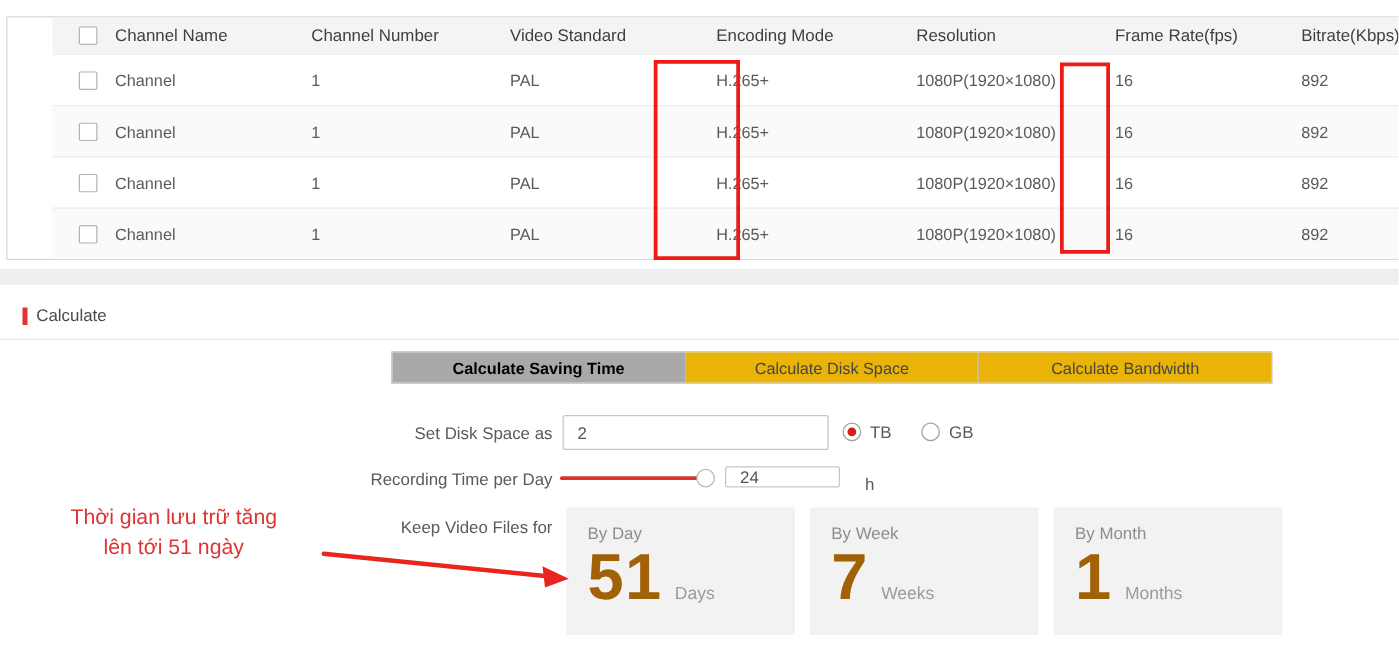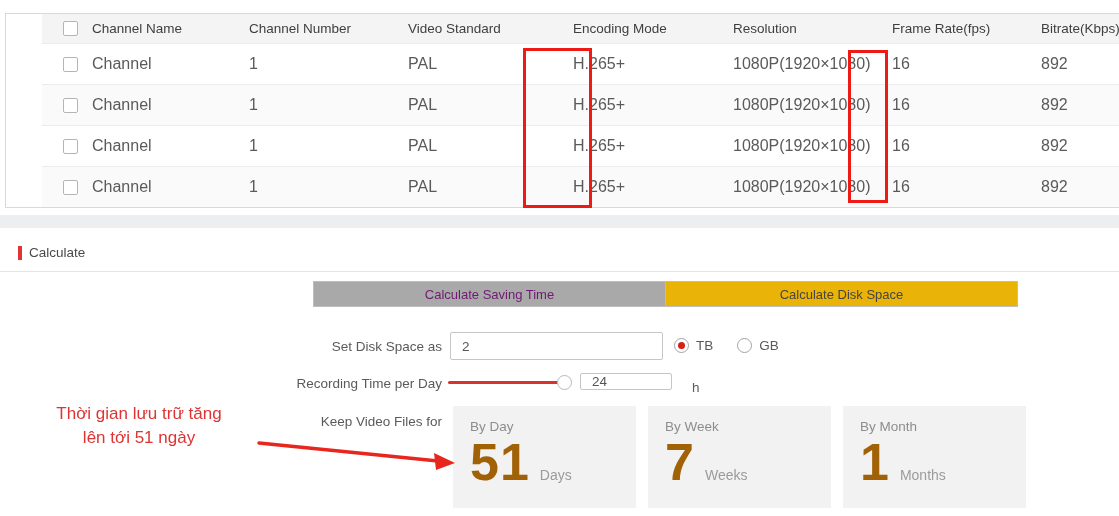--- a/index.html
+++ b/index.html
@@ -9,21 +9,21 @@
     position:relative; width:1119px; height:516px; background:#fff; overflow:hidden;
   }
 
   
   .table-panel {
     position:absolute; left:5px; top:13px; width:1114px; height:195px;
     border:1px solid #d9d9d9; border-right:none; background:#fff;padding-left:36px;
   }
   .t-row { display:grid; grid-template-columns:50px 157px 159px 165px 160px 159px 149px 1fr; align-items:center; }
   .t-head { height:29px; background:#f4f4f4; font-size:13.5px; color:#3f3f3f; }
-  .t-data { height:41px; border-top:1px solid #ececec; font-size:16px; color:#5a5a5a; background:#fff; }
+  .t-data { height:41px; border-top:1px solid #ececec; font-size:13px; color:#5a5a5a; background:#fff; }
   .t-data.alt { background:#fafafa; }
   .t-cell { position:relative; white-space:nowrap; overflow:hidden; }
   .t-head .t-cell.sep::before {
     content:""; position:absolute; left:-11px; top:50%; margin-top:-6px;
     width:1px; height:12px; background:#ccc;
   }
   .cbx-cell { display:flex; justify-content:flex-end; padding-right:14px; }
   .cbx {
     width:15px; height:15px; border:1px solid #b5b5b5; border-radius:2px; background:#fff; display:inline-block;
   }
@@ -40,21 +40,21 @@
   .calc-title-bar { position:absolute; left:18px; top:246px; width:4px; height:14px; background:#e23434; }
   .calc-title { position:absolute; left:29px; top:245px; font-size:13.5px; color:#4a4a4a; }
   .calc-divider { position:absolute; left:0; top:271px; width:1119px; height:1px; background:#e6e6e6; }
 
   .tabs { position:absolute; left:313px; top:281px; width:705px; height:26px; display:flex; border:1px solid #bdbdbd; }
   .tab {
     flex:1 1 0; display:flex; align-items:center; justify-content:center;
     font-size:13px; color:#454545; background:#eab308; cursor:pointer;
   }
   .tab + .tab { border-left:1px solid #bdbdbd; }
-  .tab.active { background:#a9a9a9; color:#701a75; font-weight:normal; }
+  .tab.active { background:#a9a9a9; color:#000000; font-weight:bold; }
 
   .form-label { position:absolute; left:0; width:442px; text-align:right; font-size:13.5px; color:#5a5a5a; white-space:nowrap; }
   .txt-input {
     position:absolute; border:1px solid #c6c6c6; border-radius:2px; background:#fff;
     font-family:"Liberation Sans", sans-serif; font-size:13.5px; color:#555; padding:0 0 0 11px; outline:none;
   }
   #disk-input { left:450px; top:332px; width:213px; height:28px; }
   #hours-input { left:580px; top:373px; width:92px; height:17px; }
   .unit-h { position:absolute; left:692px; top:380px; font-size:13.5px; color:#5a5a5a; }
 
@@ -163,20 +163,21 @@
 
   <div class="page-band"></div>
 
   <div class="calc-title-bar"></div>
   <div class="calc-title">Calculate</div>
   <div class="calc-divider"></div>
 
   <div class="tabs">
     <div class="tab active">Calculate Saving Time</div>
     <div class="tab">Calculate Disk Space</div>
+    <div class="tab">Calculate Bandwidth</div>
   </div>
 
   <div class="form-label" style="top:339px;">Set Disk Space as</div>
   <input class="txt-input" id="disk-input" type="text" value="2" style="">
   <div class="radio-group">
     <span class="radio-opt">
       <span class="radio-circle on"></span>
       <span>TB</span>
     </span>
     <span class="radio-opt">

